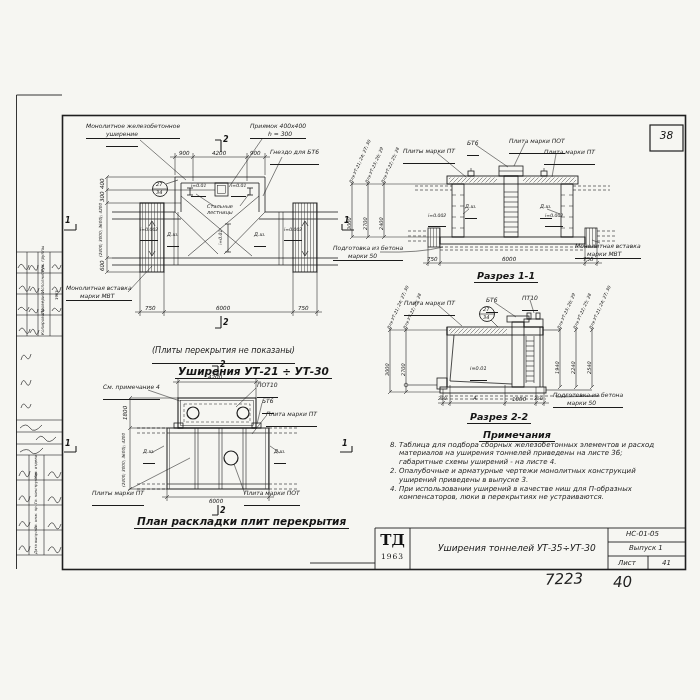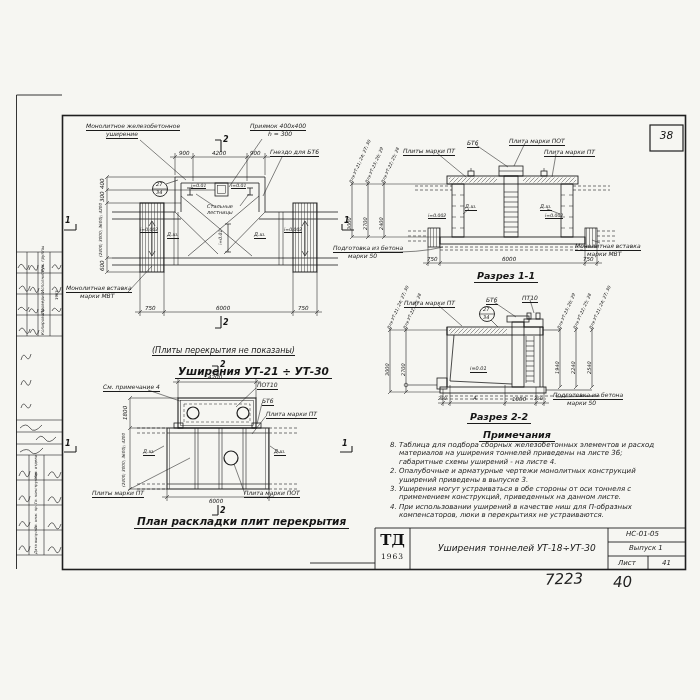--- a/index.html
+++ b/index.html
@@ -1,20 +1,20 @@
 <!DOCTYPE html>
 <html><head>
 <meta charset="utf-8">
 <style>
   html,body{margin:0;padding:0;}
   .sheet{position:relative;width:700px;height:700px;background:#f6f6f2;overflow:hidden;
          font-family:"DejaVu Sans",sans-serif;color:#1b1b1b;}
   svg{position:absolute;left:0;top:0;}
   .lbl{position:absolute;font:italic 6px/1.15 "DejaVu Sans",sans-serif;color:#1b1b1b;white-space:nowrap;}
-  .u{border-bottom:1px solid #1b1b1b;padding-bottom:0px;}
+  .u{border-bottom:1px solid #1b1b1b;padding-bottom:8px;}
   .sm{font-size:5px;}
   .xs{font-size:4.6px;}
   .dim{position:absolute;font:italic 5.6px "DejaVu Sans",sans-serif;color:#1b1b1b;white-space:nowrap;}
   .rot{transform:rotate(-90deg);transform-origin:0 0;}
   .diag{transform:rotate(-66deg);transform-origin:0 0;font-size:4.3px;}
   .cap{position:absolute;font:bold italic 10.5px "DejaVu Sans",sans-serif;border-bottom:1.2px solid #1b1b1b;
        padding:0 3px 1px 3px;white-space:nowrap;color:#161616;}
   .cap2{font-size:9.5px;}
   .flag{position:absolute;font:bold italic 8px "DejaVu Sans",sans-serif;color:#161616;}
   .notes{position:absolute;left:390px;top:441px;width:268px;}
@@ -195,21 +195,21 @@
     <path stroke-width="1.1" d="M64 452 H76 M76 446 V452 M340 452 H352 M352 446 V452"></path>
 
     <path stroke-width="0.55" d="M148 390 L180 401 M256 388 L236 407 M262 403 L257 424 M266 416 L252 434
       M128 490 L190 458 M245 494 L234 464 M151 453 L164 446 M280 453 L270 446"></path>
   </g>
 </svg>
 
 <div class="corner">38</div>
 <div class="logo">ТД</div>
 <div class="logoyr">1963</div>
-<div class="stamp-t" style="left:438px;top:543px;">Уширения тоннелей УТ-18÷УТ-30</div>
+<div class="stamp-t" style="left:438px;top:543px;">Уширения тоннелей УТ-35÷УТ-30</div>
 <div class="stamp-s" style="left:626px;top:530px;">НС-01-05</div>
 <div class="stamp-s" style="left:629px;top:544px;">Выпуск 1</div>
 <div class="stamp-s" style="left:618px;top:559px;">Лист</div>
 <div class="stamp-s" style="left:662px;top:559px;">41</div>
 <div class="hand" style="left:545px;top:570px;">7223</div>
 <div class="hand" style="left:613px;top:573px;">40</div>
 
 <div class="role" style="left:40px;top:272px;">Рук. группы</div>
 <div class="role" style="left:40px;top:293px;">Исполнитель</div>
 <div class="role" style="left:40px;top:314px;">Проверил</div>
@@ -317,17 +317,16 @@
 <div class="flag" style="left:220px;top:360px;">2</div>
 <div class="flag" style="left:220px;top:506px;">2</div>
 <div class="flag" style="left:65px;top:439px;">1</div>
 <div class="flag" style="left:342px;top:439px;">1</div>
 <div class="cap" style="left:134px;top:515px;">План раскладки плит перекрытия</div>
 
 <div class="ntitle">Примечания</div>
 <div class="notes">
   <div class="item">8. Таблица для подбора сборных железобетонных элементов и расход материалов на уширения тоннелей приведены на листе 36; габаритные схемы уширений - на листе 4.</div>
   <div class="item">2. Опалубочные и арматурные чертежи монолитных конструкций уширений приведены в выпуске 3.</div>
-  <div class="item">3. Уширения могут устраиваться в обе стороны от оси тоннеля с применением конструкций, приведенных на данном листе.</div>
   <div class="item">4. При использовании уширений в качестве ниш для П-образных компенсаторов, люки в перекрытиях не устраиваются.</div>
 </div>
 
 </div>
 
 </body></html>

